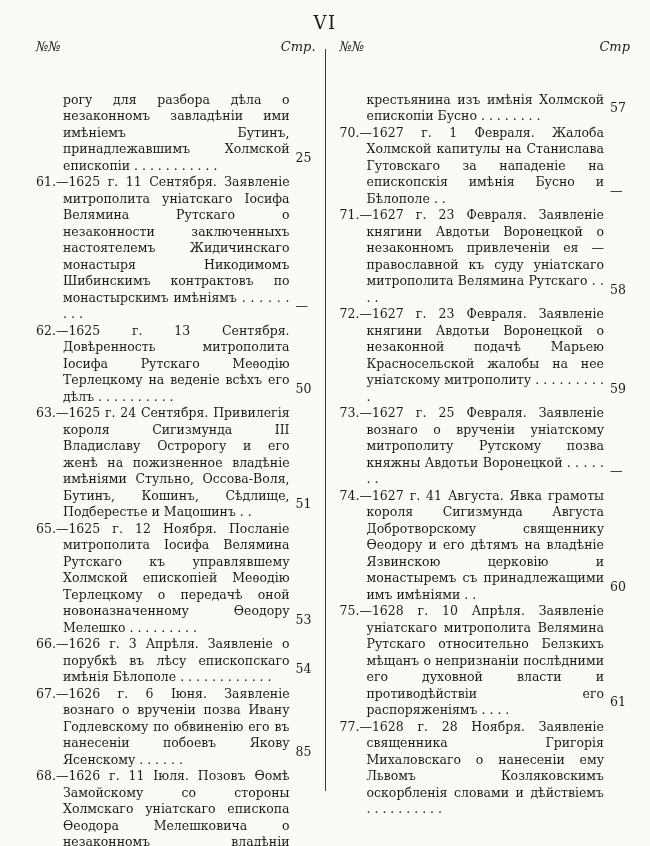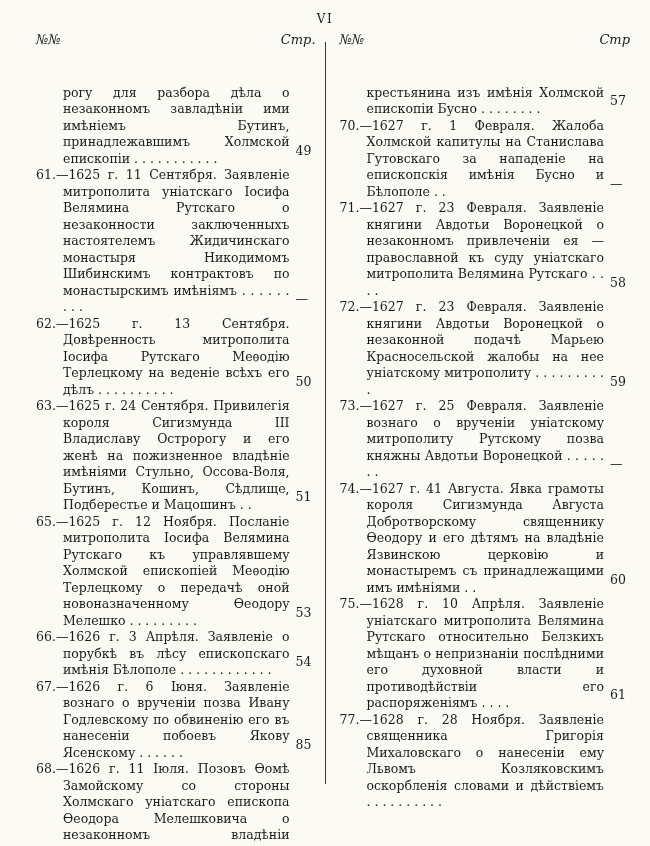--- a/index.html
+++ b/index.html
@@ -7,21 +7,21 @@
     width:650px; height:846px;
     background:#fbfaf5;
     font-family:"DejaVu Serif", serif;
     color:#1c1b19;
     overflow:hidden;
   }
   .sheet { position:relative; width:650px; height:846px; }
   .page-num {
     text-align:center;
     padding-top:12px;
-    font-size:12px;
+    font-size:18px;
     letter-spacing:1.5px;
   }
   .columns {
     display:flex;
     margin-top:6px;
     padding-left:36px;
     padding-right:20px;
   }
   .col { font-size:12.5px; line-height:16.5px; }
   .col-left  { width:281px; }
@@ -63,21 +63,21 @@
 <div class="sheet">
   <div class="page-num">VI</div>
 
   <div class="columns">
     <div class="col col-left">
       <div class="col-head">
         <span>№№</span>
         <span>Стр.</span>
       </div>
       <div class="entries">
-          <div class="entry cont"><span class="num"></span><span class="txt">рогу для разбора дѣла о незаконномъ завладѣніи ими имѣніемъ Бутинъ, принадлежавшимъ Холмской епископіи . . . . . . . . . . .</span><span class="pg">49</span></div>
+          <div class="entry cont"><span class="num"></span><span class="txt">рогу для разбора дѣла о незаконномъ завладѣніи ими имѣніемъ Бутинъ, принадлежавшимъ Холмской епископіи . . . . . . . . . . .</span><span class="pg">25</span></div>
           <div class="entry"><span class="num">61.—</span><span class="txt">1625 г. 11 Сентября. Заявленіе митрополита уніатскаго Іосифа Велямина Рутскаго о незаконности заключенныхъ настоятелемъ Жидичинскаго монастыря Никодимомъ Шибинскимъ контрактовъ по монастырскимъ имѣніямъ . . . . . . . . .</span><span class="pg">—</span></div>
           <div class="entry"><span class="num">62.—</span><span class="txt">1625 г. 13 Сентября. Довѣренность митрополита Іосифа Рутскаго Меѳодію Терлецкому на веденіе всѣхъ его дѣлъ . . . . . . . . . .</span><span class="pg">50</span></div>
           <div class="entry"><span class="num">63.—</span><span class="txt">1625 г. 24 Сентября. Привилегія короля Сигизмунда III Владиславу Остророгу и его женѣ на пожизненное владѣніе имѣніями Стульно, Оссова-Воля, Бутинъ, Кошинъ, Сѣдлище, Подберестье и Мацошинъ . .</span><span class="pg">51</span></div>
           <div class="entry"><span class="num">65.—</span><span class="txt">1625 г. 12 Ноября. Посланіе митрополита Іосифа Велямина Рутскаго къ управлявшему Холмской епископіей Меѳодію Терлецкому о передачѣ оной новоназначенному Ѳеодору Мелешко . . . . . . . . .</span><span class="pg">53</span></div>
           <div class="entry"><span class="num">66.—</span><span class="txt">1626 г. 3 Апрѣля. Заявленіе о порубкѣ въ лѣсу епископскаго имѣнія Бѣлополе . . . . . . . . . . . .</span><span class="pg">54</span></div>
           <div class="entry"><span class="num">67.—</span><span class="txt">1626 г. 6 Іюня. Заявленіе вознаго о врученіи позва Ивану Годлевскому по обвиненію его въ нанесеніи побоевъ Якову Ясенскому . . . . . .</span><span class="pg">85</span></div>
           <div class="entry"><span class="num">68.—</span><span class="txt">1626 г. 11 Іюля. Позовъ Ѳомѣ Замойскому со стороны Холмскаго уніатскаго епископа Ѳеодора Мелешковича о незаконномъ владѣніи епископскимъ имѣніемъ Жуковъ. . .</span></div>
         </div>
     </div>
 

